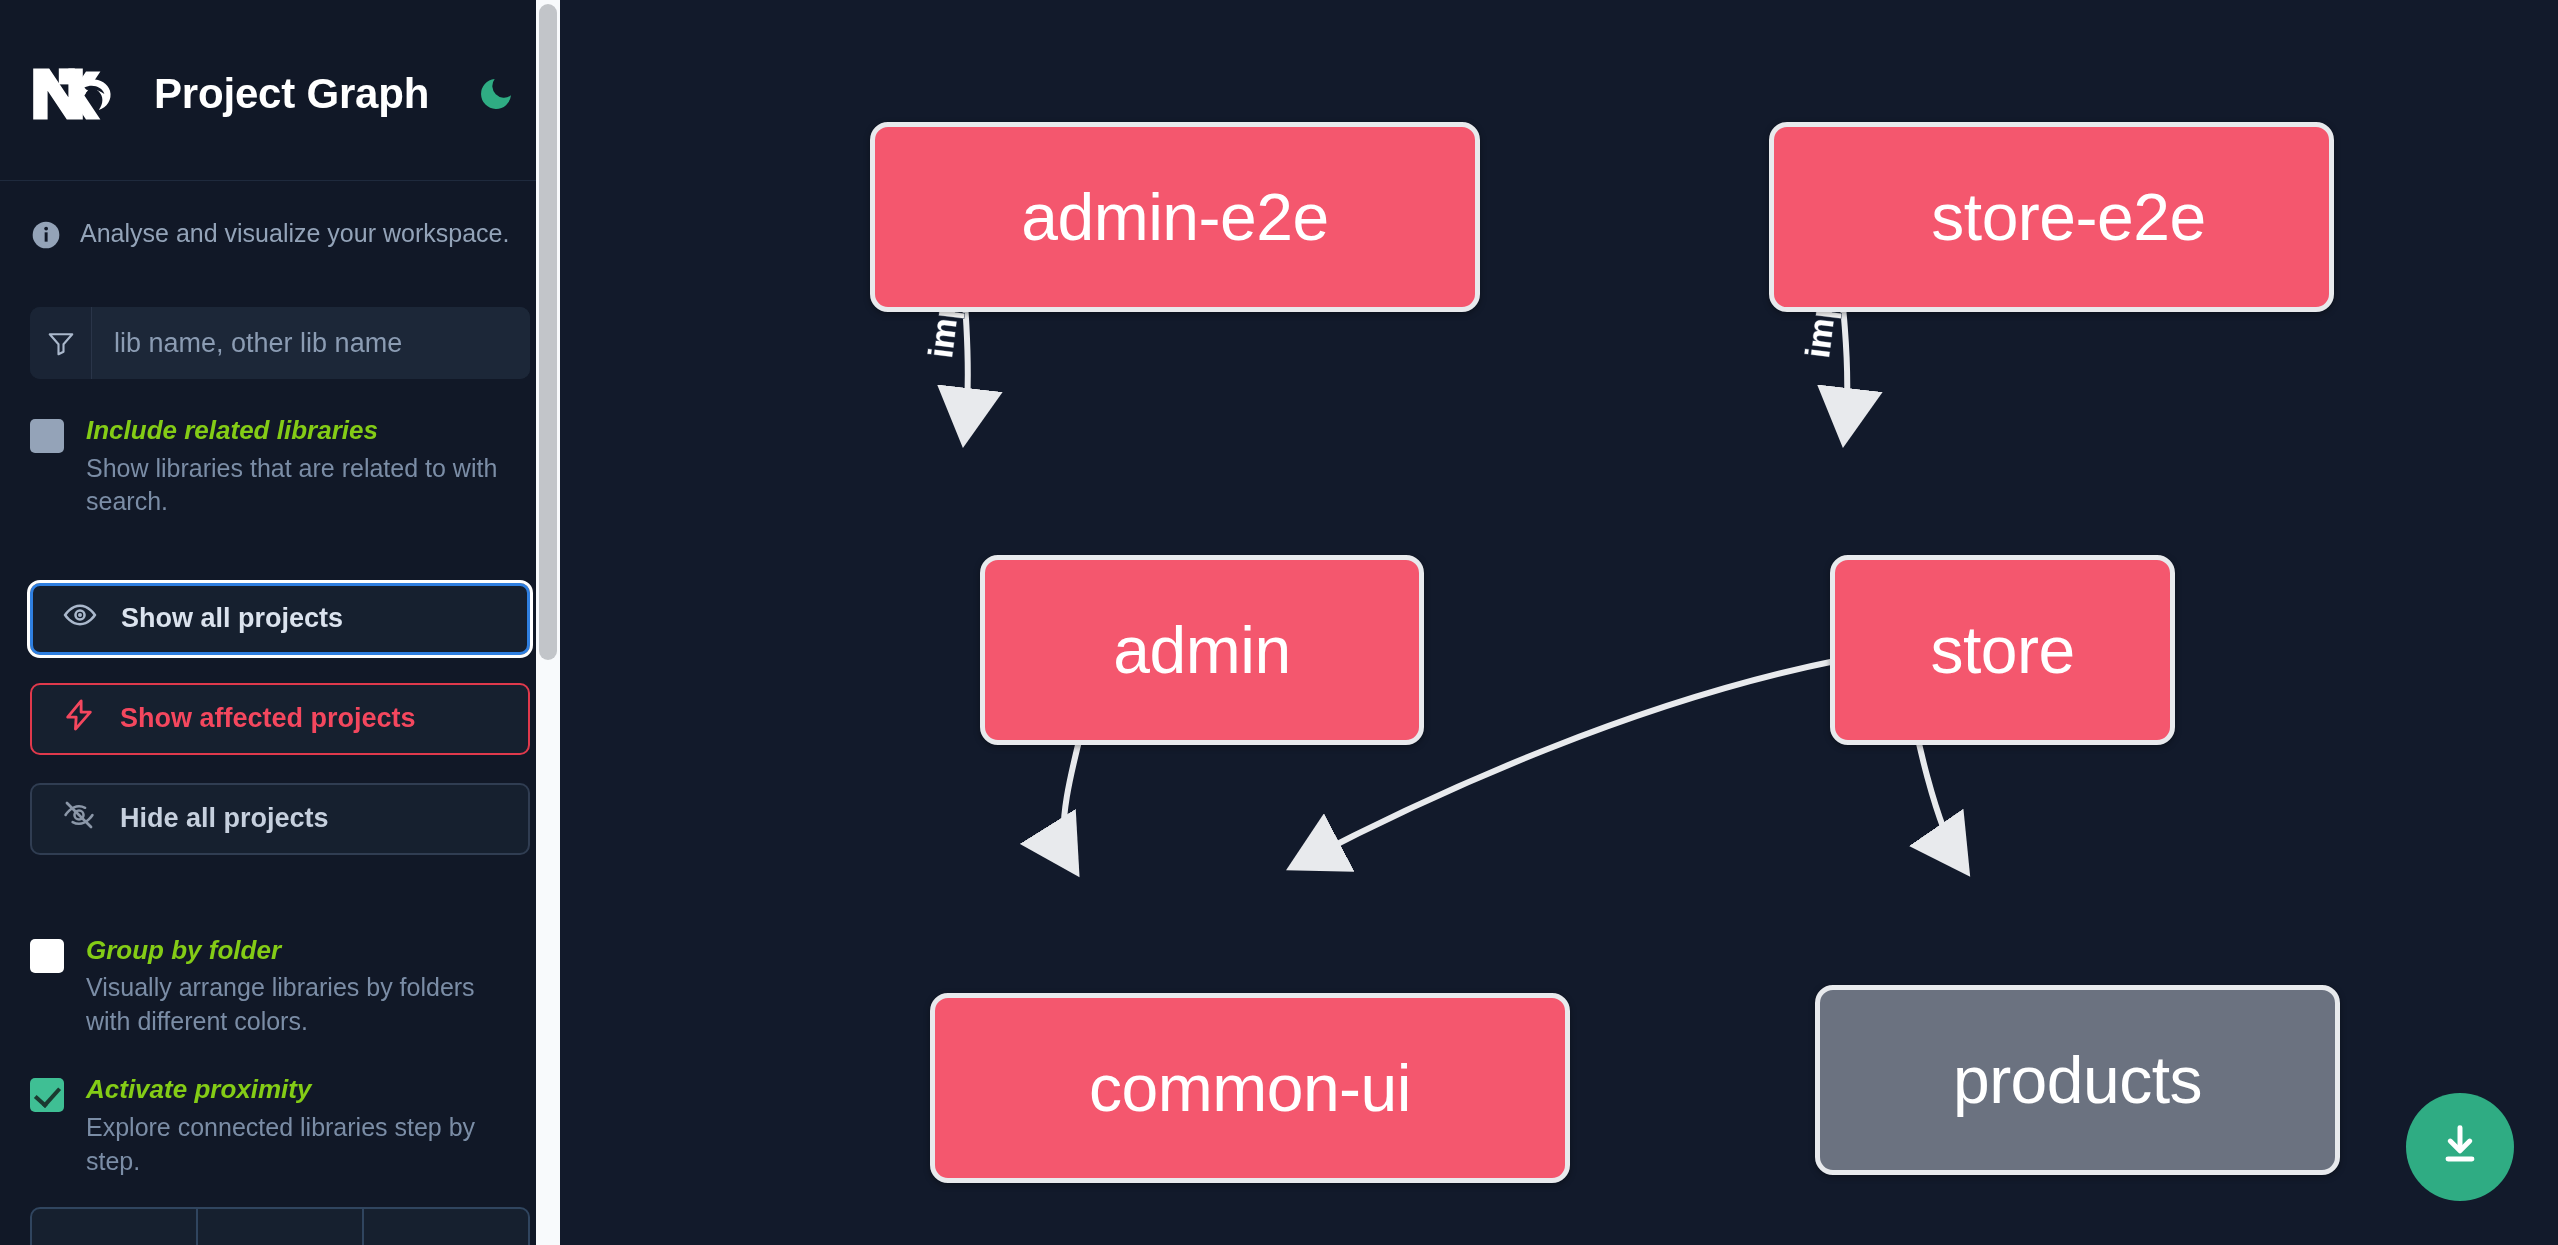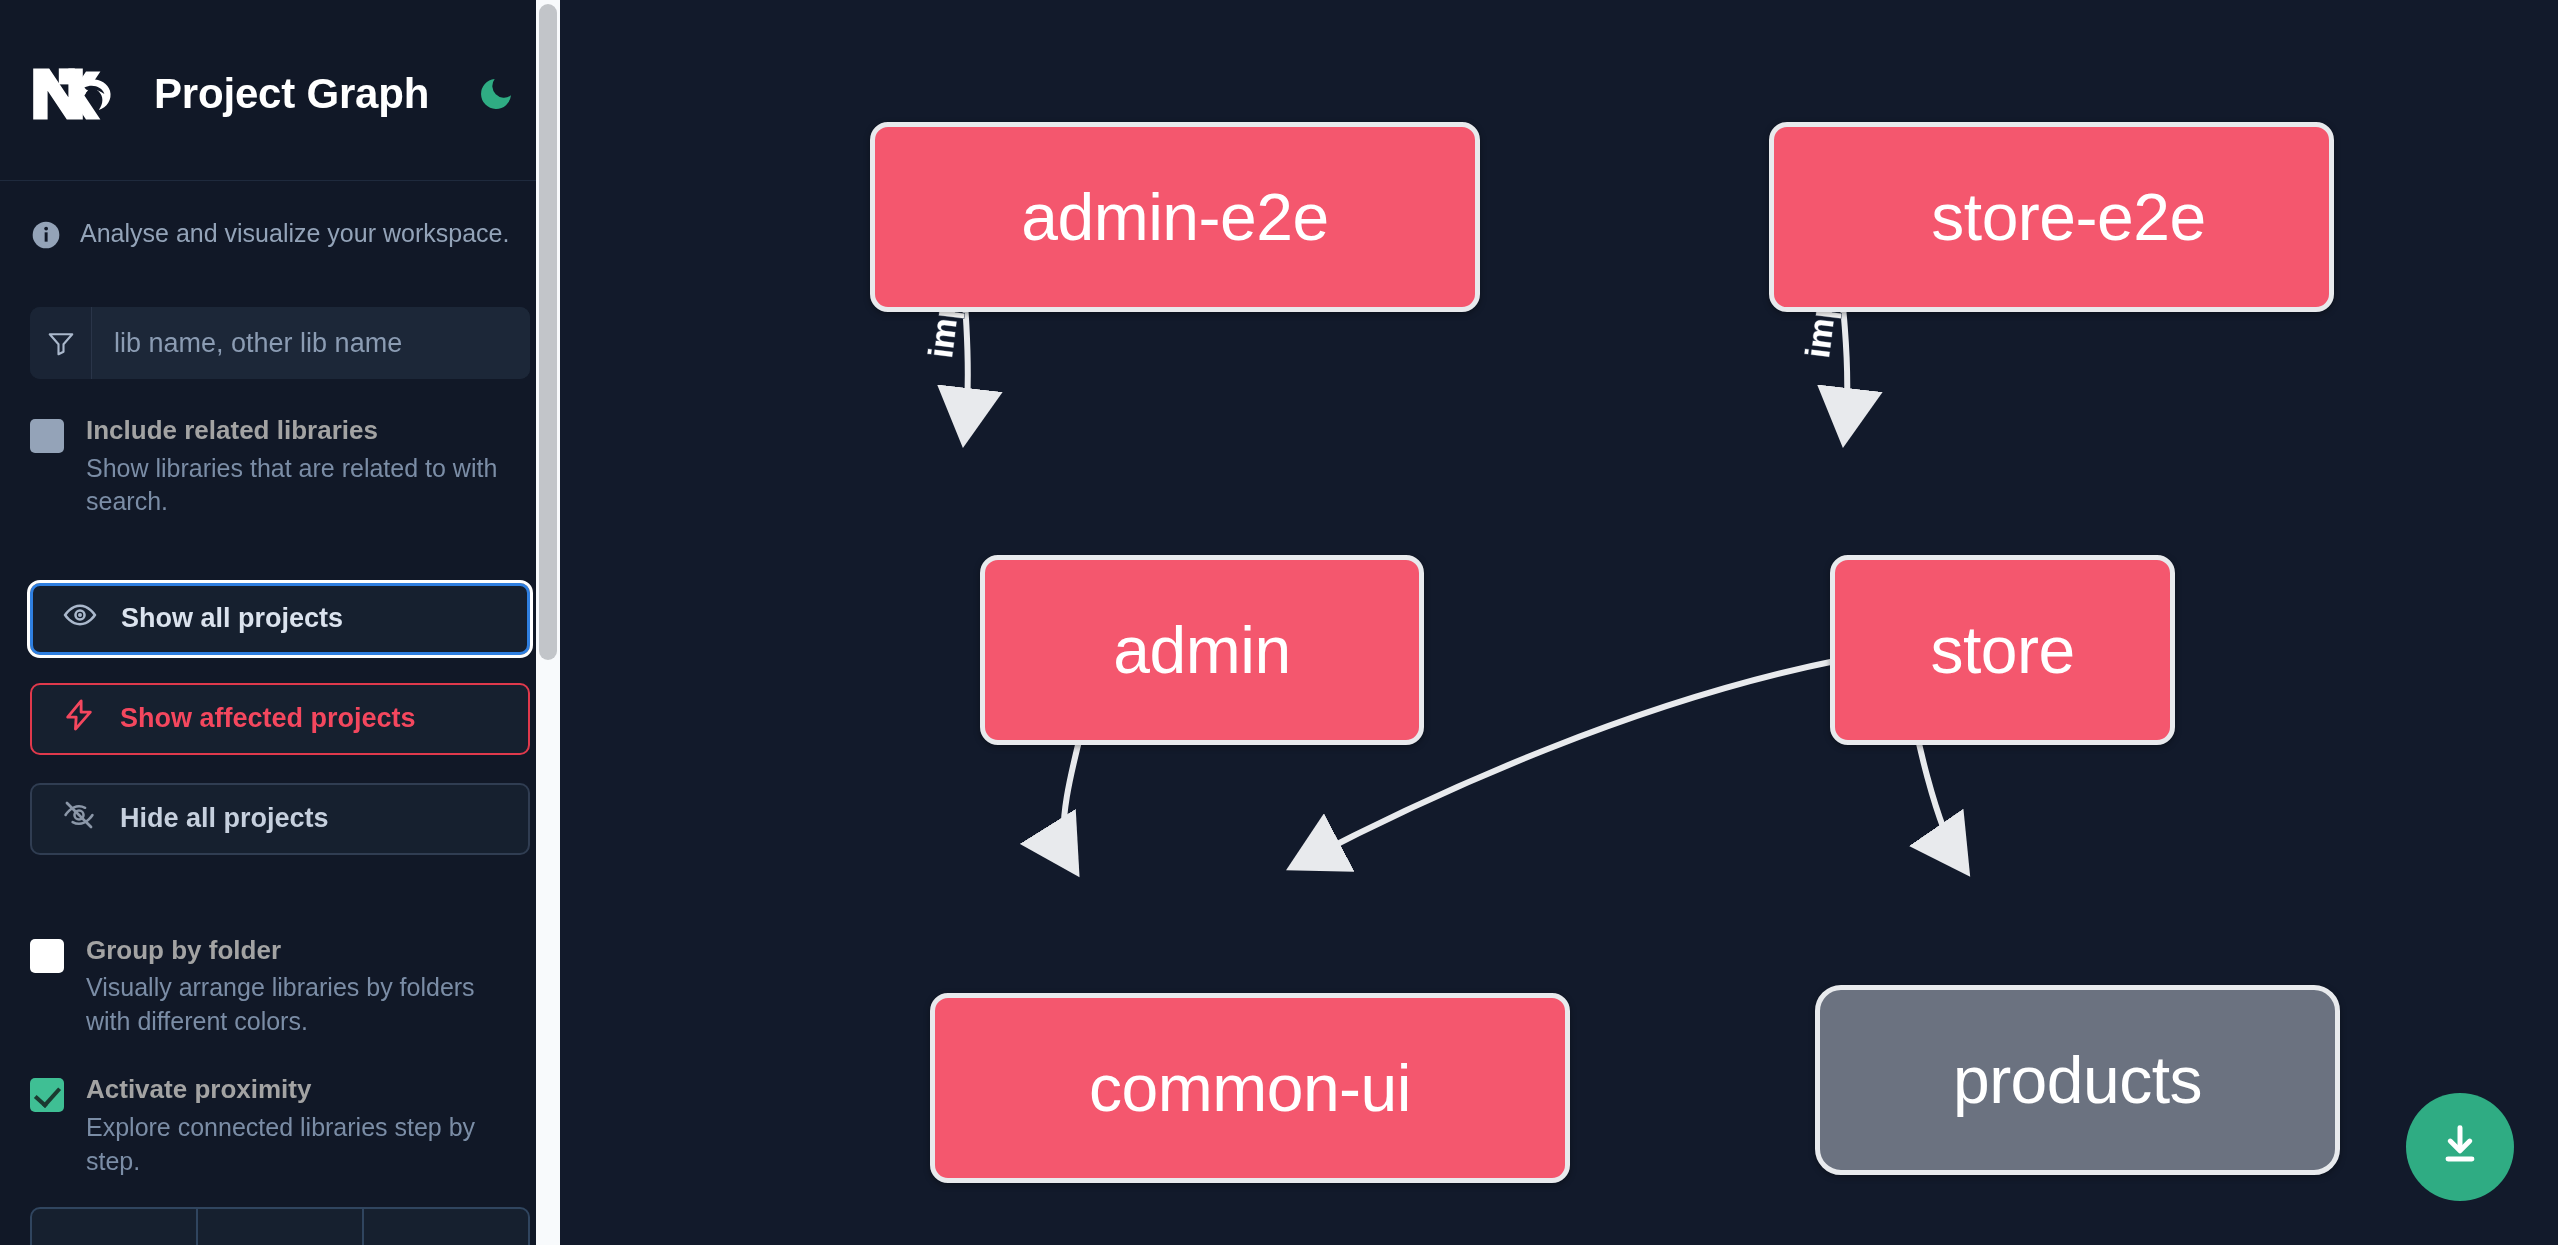--- a/index.html
+++ b/index.html
@@ -106,22 +106,23 @@
     position: absolute;
     left: 10px; top: 4px;
     width: 11px; height: 20px;
     border: solid #1b3a30;
     border-width: 0 4px 4px 0;
     transform: rotate(42deg);
   }
   .check-label {
     font-size: 26px;
     font-weight: 700;
-    color: #a3a3a3;
+    color: #84cc16;
     line-height: 1.18;
+    font-style: italic;
   }
   .check-desc {
     font-size: 25px;
     color: #7b8da6;
     line-height: 1.34;
     margin-top: 6px;
     max-width: 430px;
   }
 
   .btn-stack { padding: 16px 30px; margin-top: 48px; }
@@ -203,21 +204,21 @@
     justify-content: center;
     color: #ffffff;
     font-size: 66px;
     font-weight: 400;
     letter-spacing: -0.5px;
     cursor: pointer;
     box-shadow: 0 2px 6px rgba(0,0,0,0.35);
   }
   .node.app-node { background: #F4576E; }
   .node.lib-node { background: #F4576E; margin-top: 8px; }
-  .node.inactive-node { background: #6B7280; border-radius: 26px; }
+  .node.inactive-node { background: #6B7280; }
 
   .fab {
     position: absolute;
     right: 44px; bottom: 44px;
     width: 108px; height: 108px;
     border-radius: 50%;
     background: #2FAC83;
     display: flex; align-items: center; justify-content: center;
     cursor: pointer;
   }

